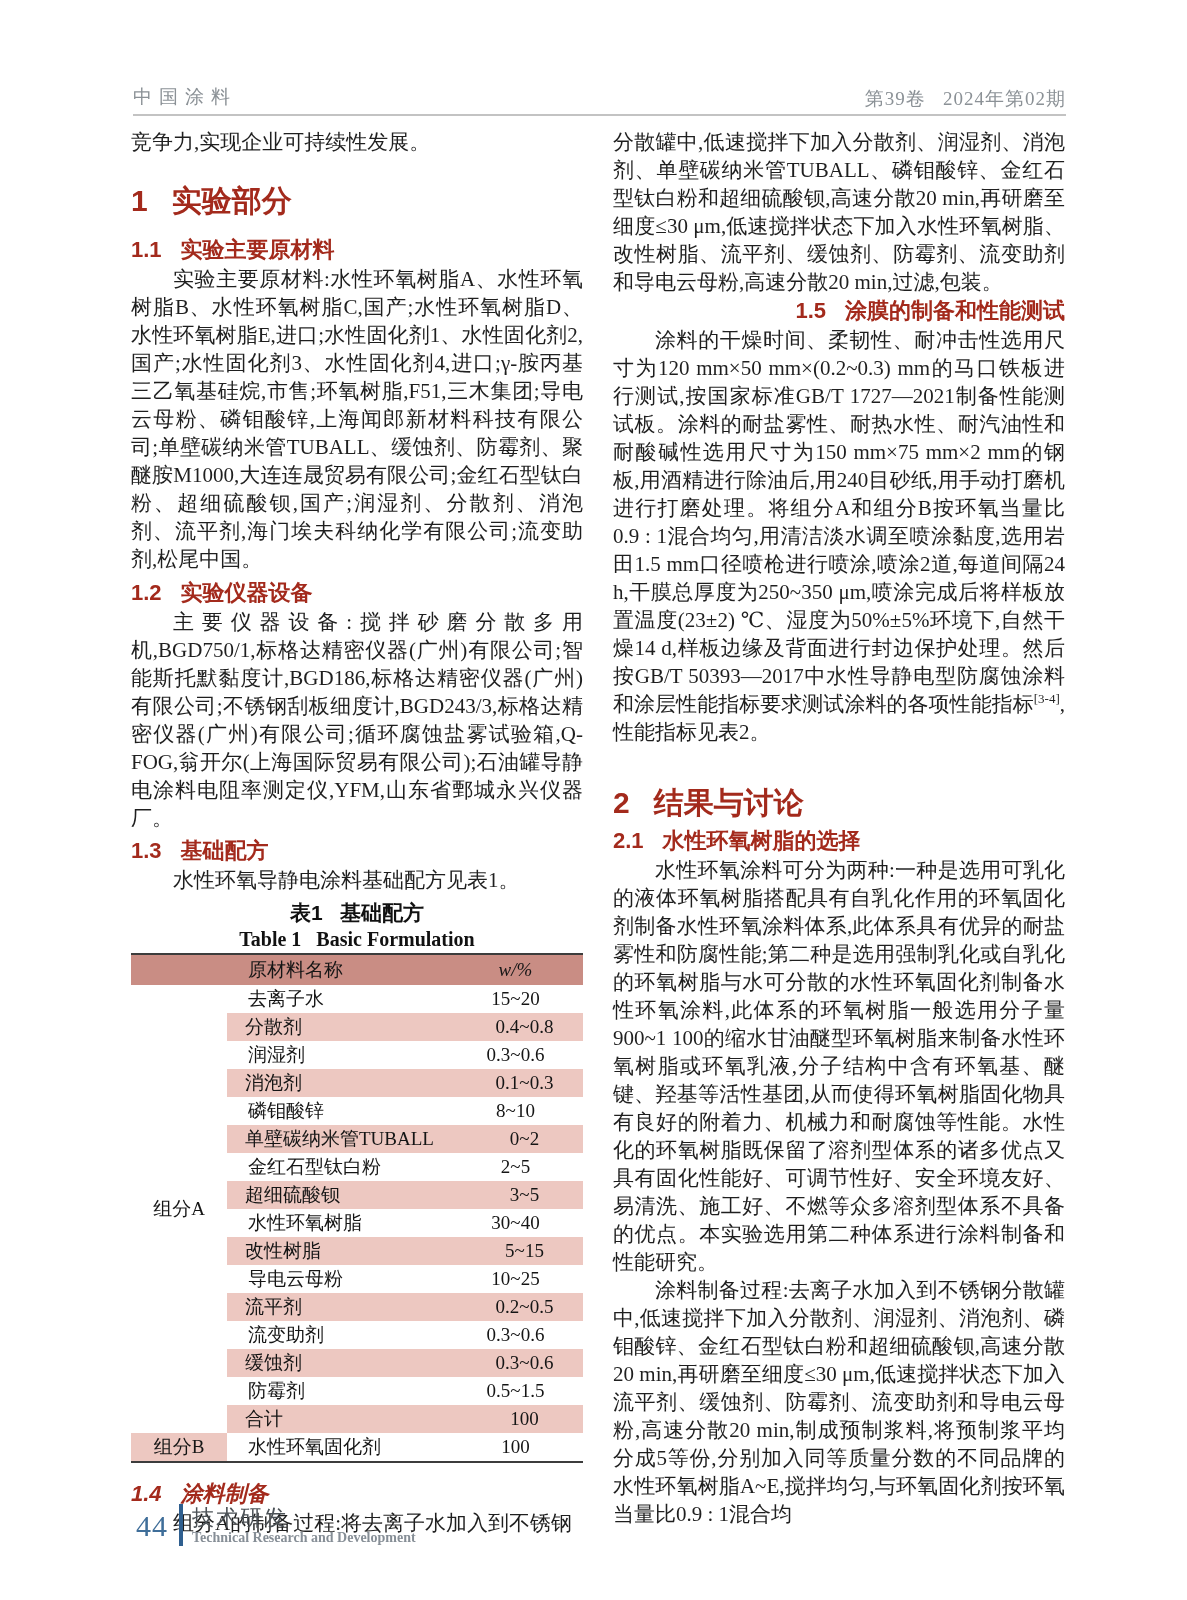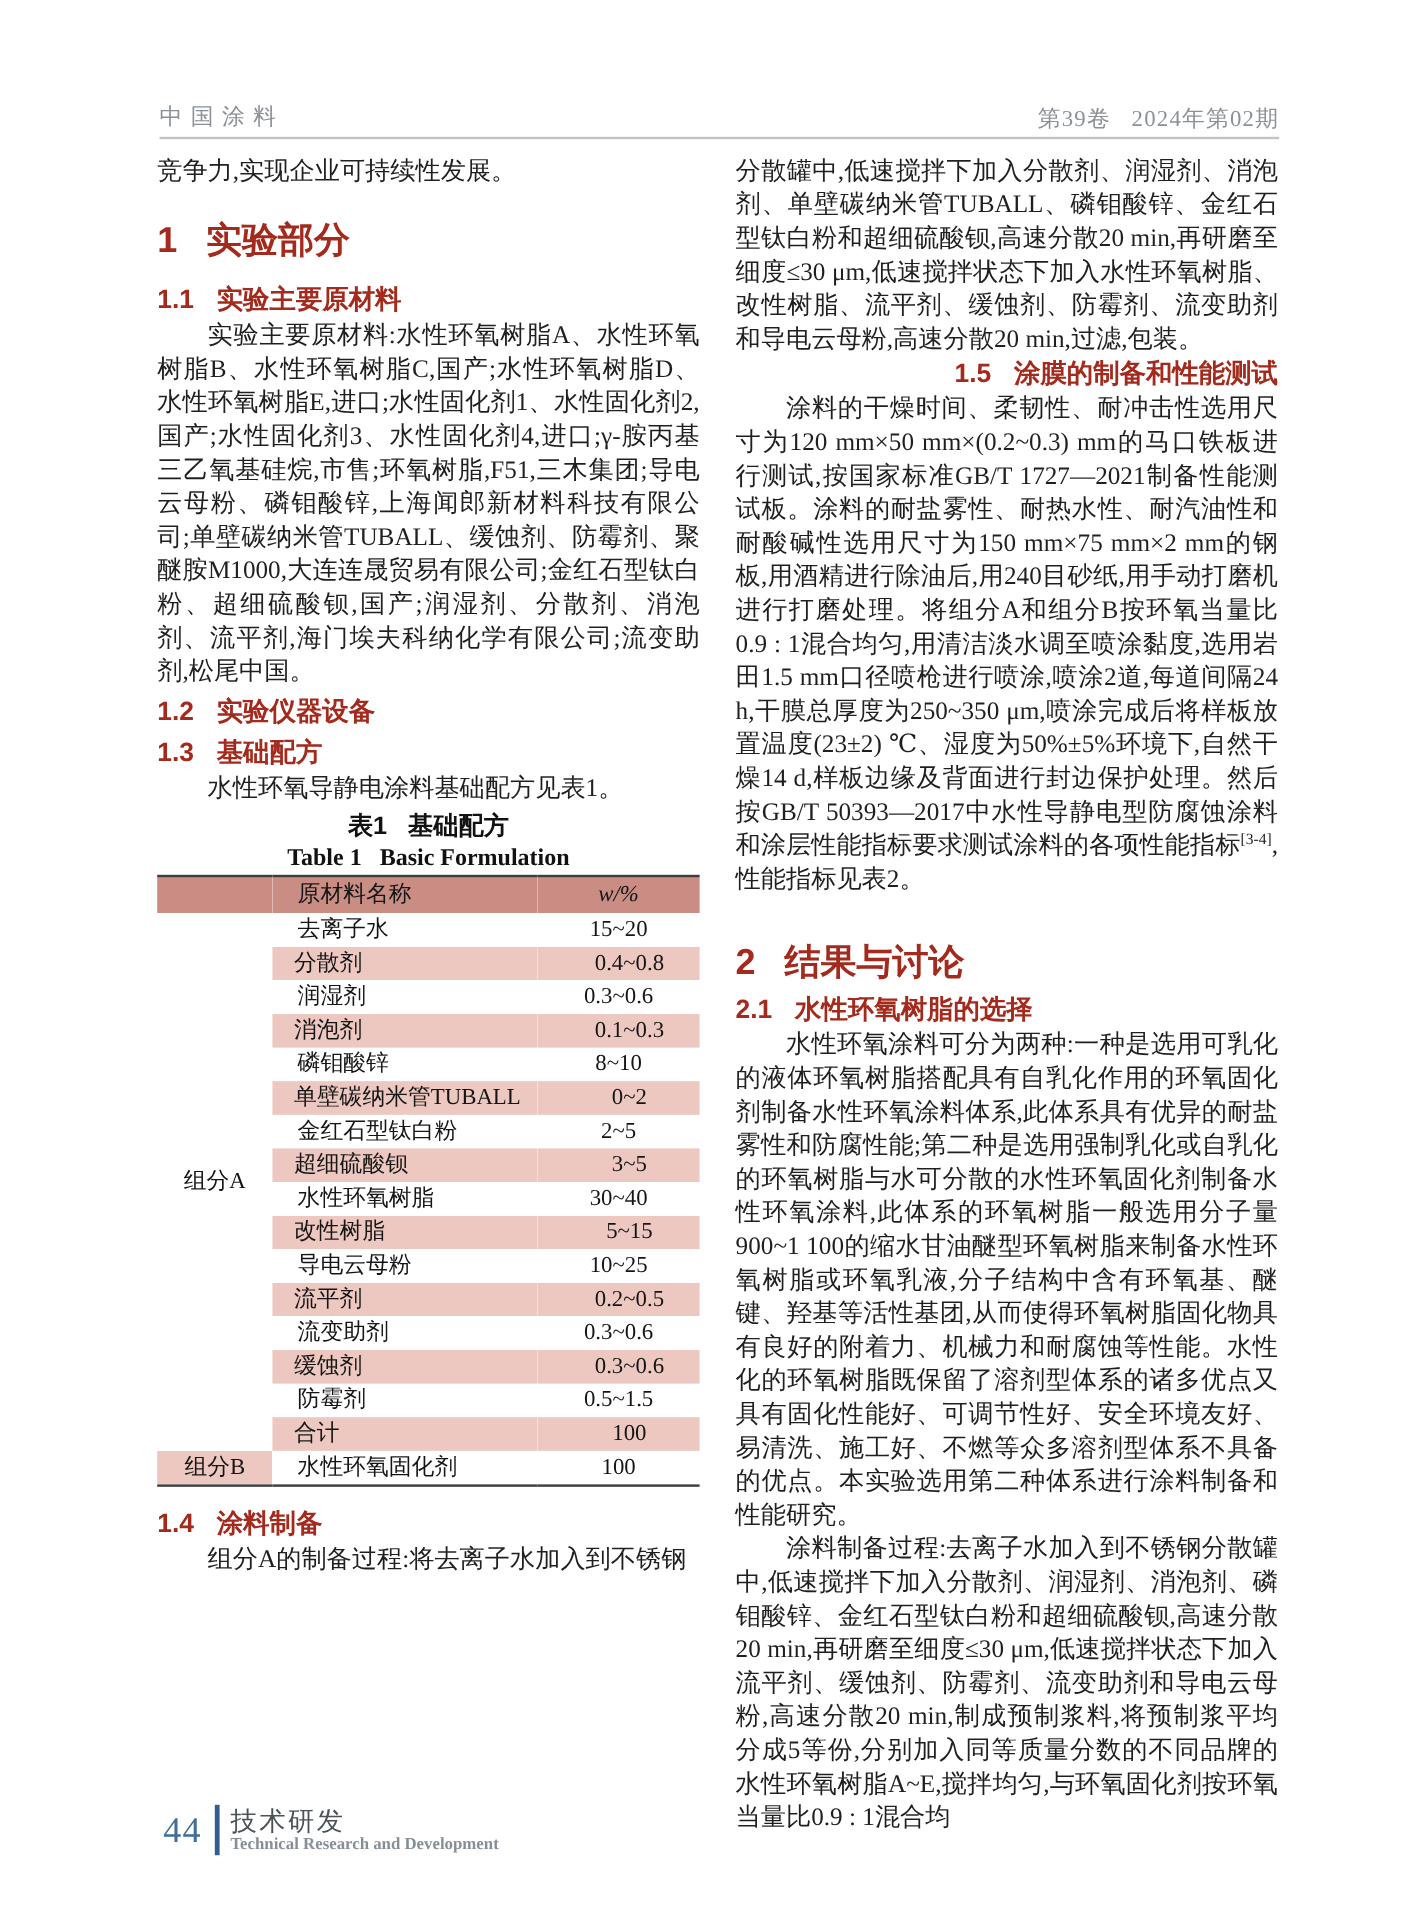--- a/index.html
+++ b/index.html
@@ -29,21 +29,21 @@
       color:#a32a1c;font-size:22px;line-height:30px;}
   .h2 .num{margin-right:19px;}
 
   
   .mt-h1{margin-top:24px;}
   .lc-h11{margin-top:13px;}
   .lc-p1{margin-top:9px;}
   .lc-h12{margin-top:5px;}
   .lc-p2{margin-top:6px;}
   .lc-h13{margin-top:4px;}
-  .lc-h14{margin-top:16px;}
+  .lc-h14{margin-top:16px;font-style:italic;}
   .lc-p4{margin-top:2px;}
 
   
   .rc-h15{text-align:right;}
   .rc-p15{margin-top:5px;}
   .rc-h2{margin-top:36px;}
   .rc-h21{margin-top:2px;}
   .rc-p21{margin-top:7px;}
 
   
@@ -91,20 +91,21 @@
   </div>
 
   <div class="h2 lc-h11">
     <span class="num">1.1</span><span>实验主要原材料</span>
   </div>
   <p class="body ind lc-p1">实验主要原材料:水性环氧树脂A、水性环氧树脂B、水性环氧树脂C,国产;水性环氧树脂D、水性环氧树脂E,进口;水性固化剂1、水性固化剂2,国产;水性固化剂3、水性固化剂4,进口;γ-胺丙基三乙氧基硅烷,市售;环氧树脂,F51,三木集团;导电云母粉、磷钼酸锌,上海闻郎新材料科技有限公司;单壁碳纳米管TUBALL、缓蚀剂、防霉剂、聚醚胺M1000,大连连晟贸易有限公司;金红石型钛白粉、超细硫酸钡,国产;润湿剂、分散剂、消泡剂、流平剂,海门埃夫科纳化学有限公司;流变助剂,松尾中国。</p>
 
   <div class="h2 lc-h12">
     <span class="num">1.2</span><span>实验仪器设备</span>
   </div>
+  <p class="body ind lc-p2">主要仪器设备:搅拌砂磨分散多用机,BGD750/1,标格达精密仪器(广州)有限公司;智能斯托默黏度计,BGD186,标格达精密仪器(广州)有限公司;不锈钢刮板细度计,BGD243/3,标格达精密仪器(广州)有限公司;循环腐蚀盐雾试验箱,Q-FOG,翁开尔(上海国际贸易有限公司);石油罐导静电涂料电阻率测定仪,YFM,山东省鄄城永兴仪器厂。</p>
 
   <div class="h2 lc-h13">
     <span class="num">1.3</span><span>基础配方</span>
   </div>
   <p class="body ind">水性环氧导静电涂料基础配方见表1。</p>
 
   <div class="tbl-cap-zh">表1   基础配方</div>
   <div class="tbl-cap-en">Table 1   Basic Formulation</div>
 
   <table class="frm">

